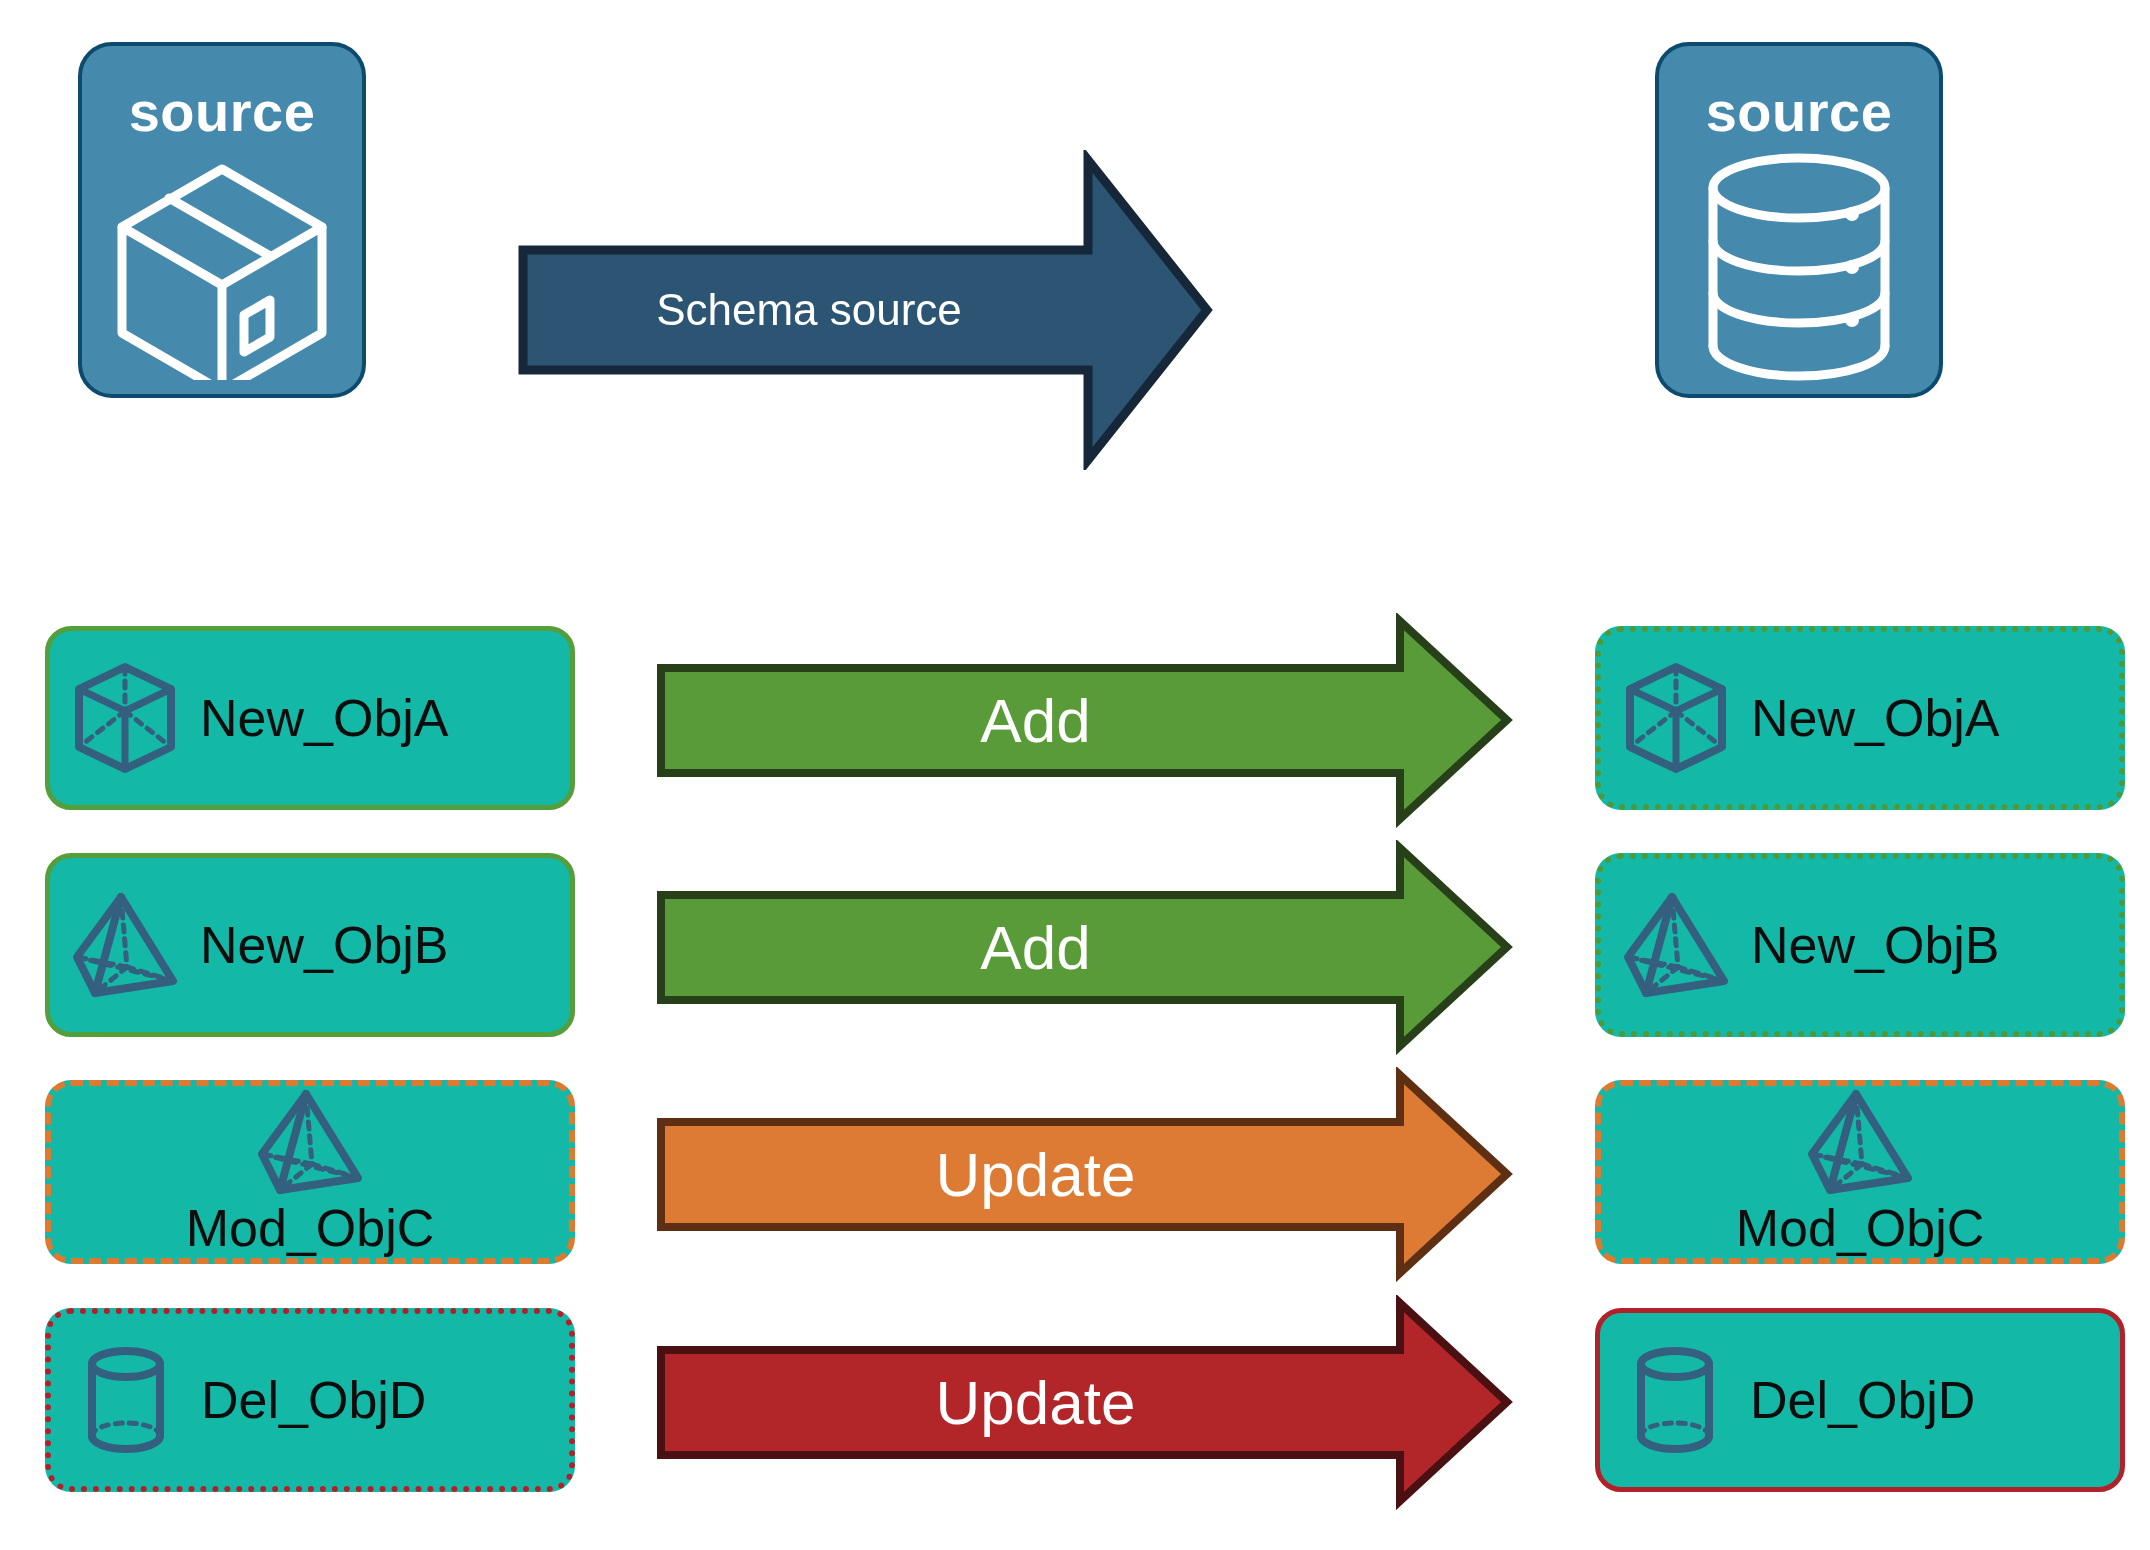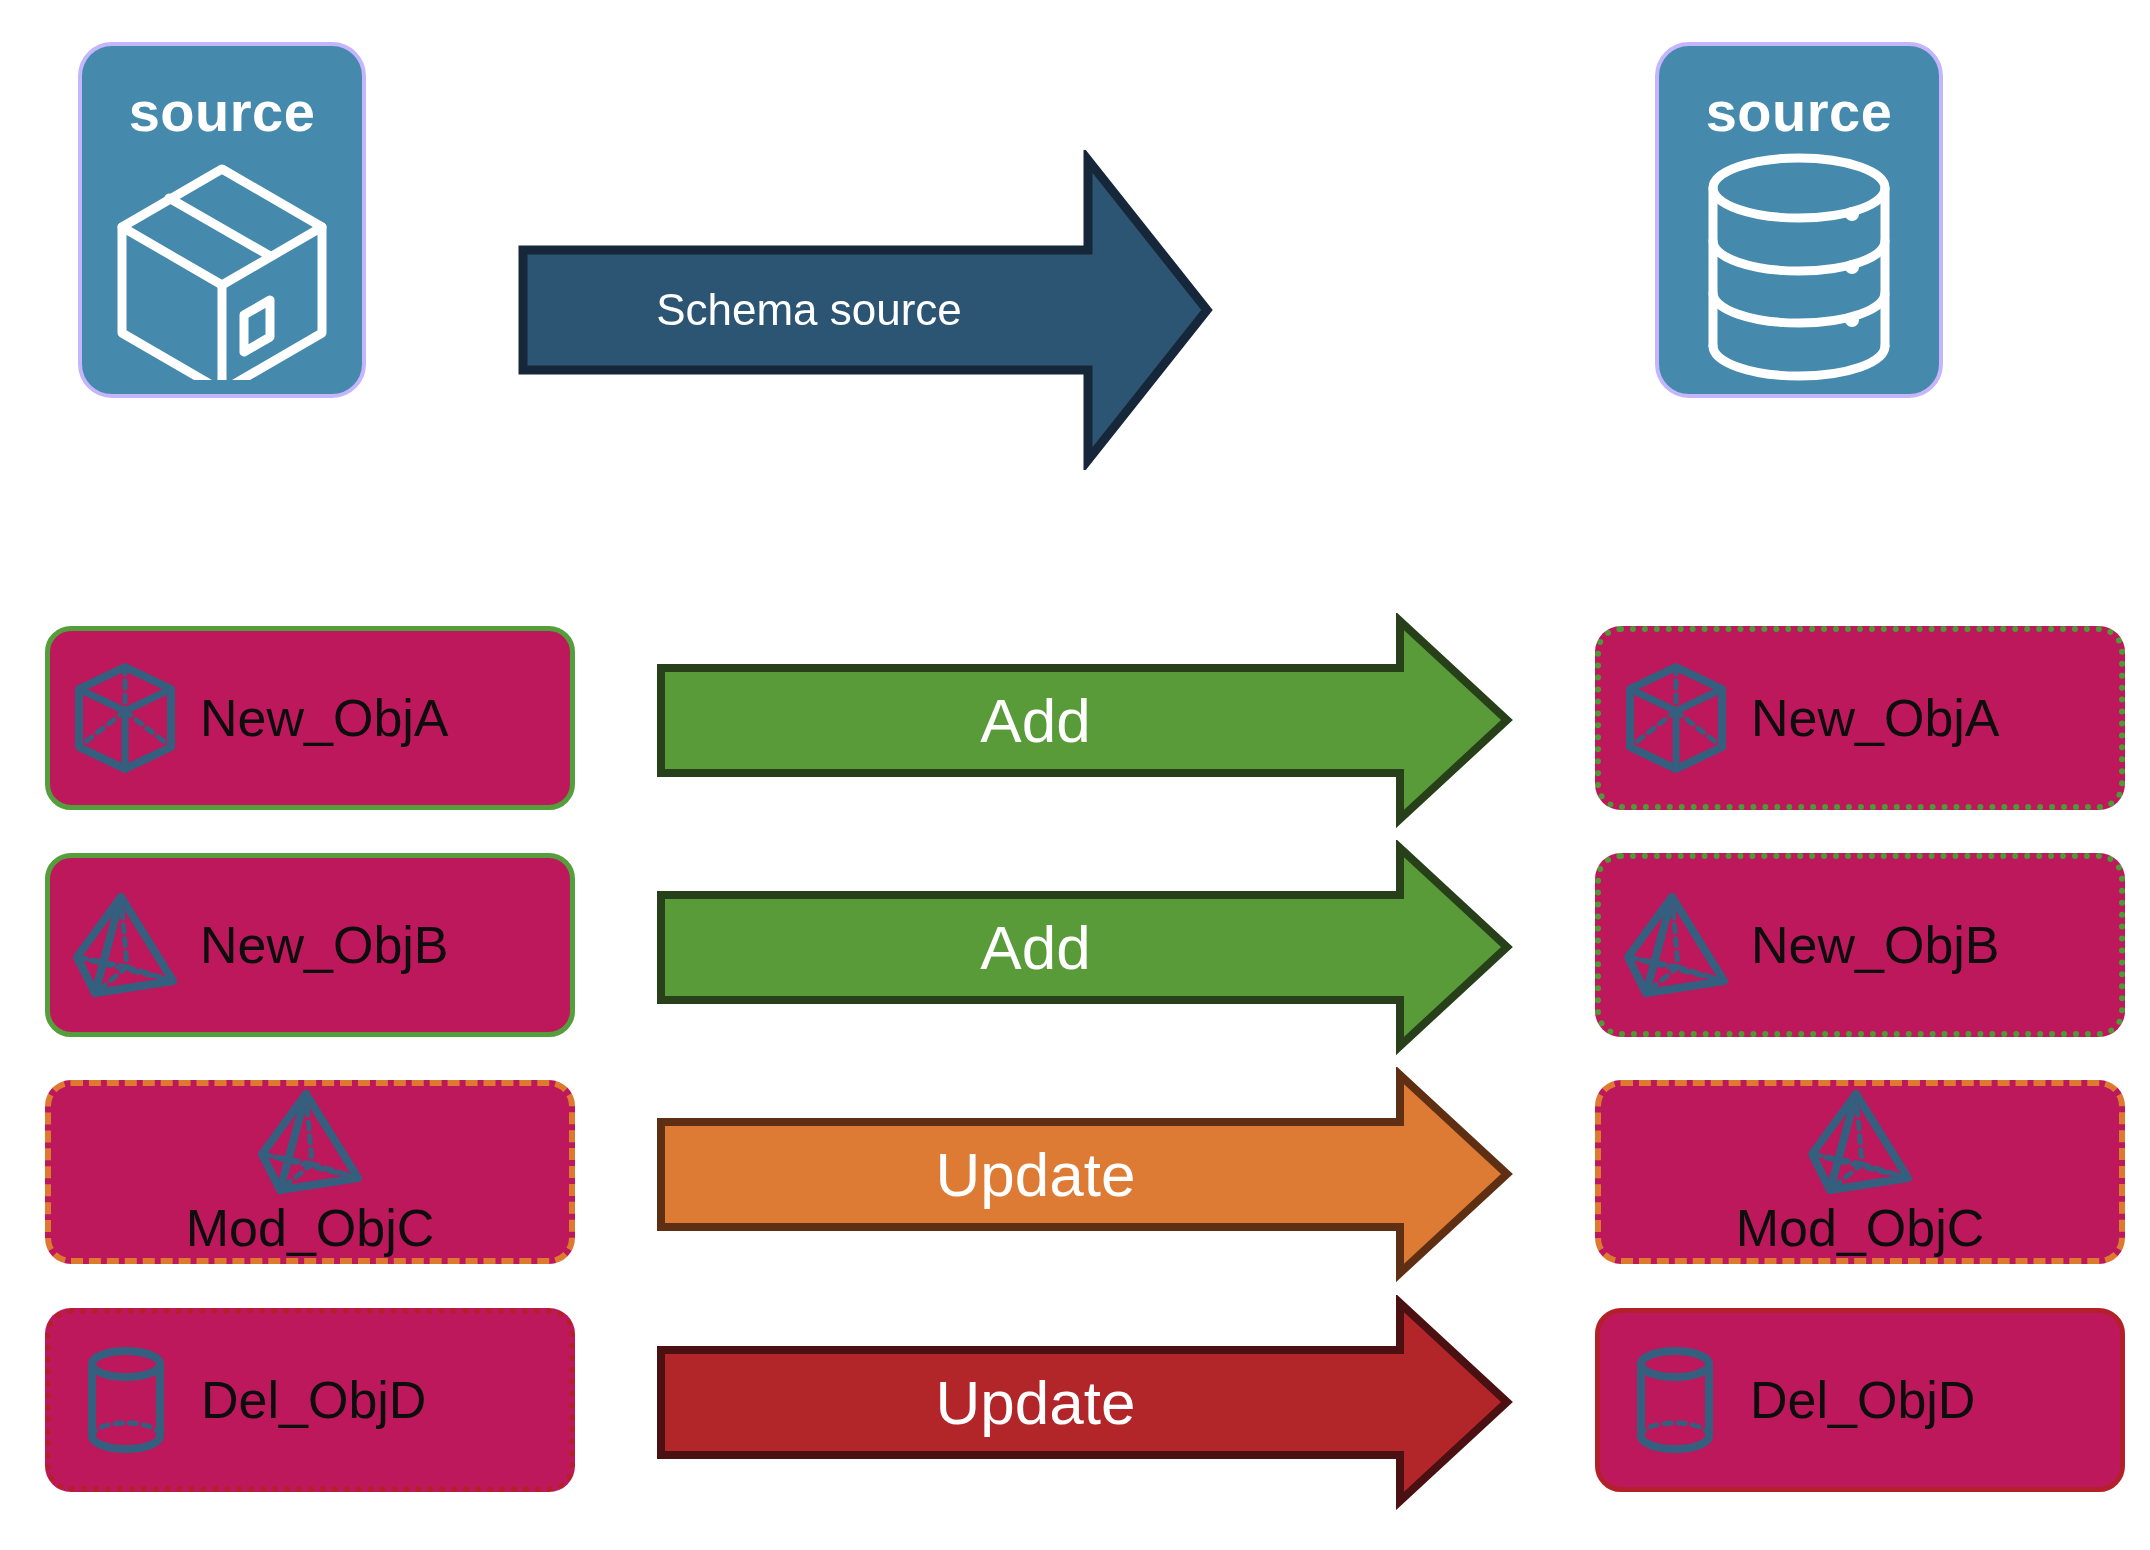--- a/index.html
+++ b/index.html
@@ -3,21 +3,21 @@
 <meta charset="utf-8">
 <style>
   html,body{margin:0;padding:0;background:#ffffff;}
   body{width:2150px;height:1550px;position:relative;overflow:hidden;
        font-family:"Liberation Sans","DejaVu Sans",sans-serif;}
   .stage{position:absolute;left:0;top:0;width:2150px;height:1550px;}
 
   
   .endpoint{
     position:absolute;width:288px;height:356px;border-radius:34px;
-    background:#4589AC;border:4px solid #c4b5fd;box-sizing:border-box;
+    background:#4589AC;border:4px solid #0c4a6e;box-sizing:border-box;
     display:flex;flex-direction:column;align-items:center;
   }
   .endpoint .cap{
     color:#ffffff;font-size:56px;font-weight:bold;letter-spacing:0.5px;
     margin-top:38px;line-height:1;
   }
   .endpoint .glyph{flex:1;display:flex;align-items:center;justify-content:center;width:100%;}
   #endpoint-source{left:78px;top:42px;}
   #endpoint-target{left:1655px;top:42px;}
 
@@ -31,21 +31,21 @@
 
   
   .row{position:absolute;left:0;width:2150px;height:200px;}
   #row-0{top:618px;}
   #row-1{top:845px;}
   #row-2{top:1072px;}
   #row-3{top:1300px;}
 
   .objbox{
     position:absolute;top:8px;width:530px;height:184px;
-    border-radius:26px;background:#be185d;box-sizing:border-box;
+    border-radius:26px;background:#14b8a6;box-sizing:border-box;
     display:flex;align-items:center;
   }
   .objbox.left{left:45px;}
   .objbox.right{left:1595px;}
   .objbox .ico{width:150px;display:flex;align-items:center;justify-content:center;flex:none;}
   .objbox .nm{font-size:52px;color:#0d0d0d;white-space:nowrap;}
 
   .bd-solid-green {border:5px solid #549E3B;}
   .bd-dotted-green{border:6px dotted #4E9A36;}
   .bd-dashed-orange{border:6px dashed #DE7A30;flex-direction:column;}

